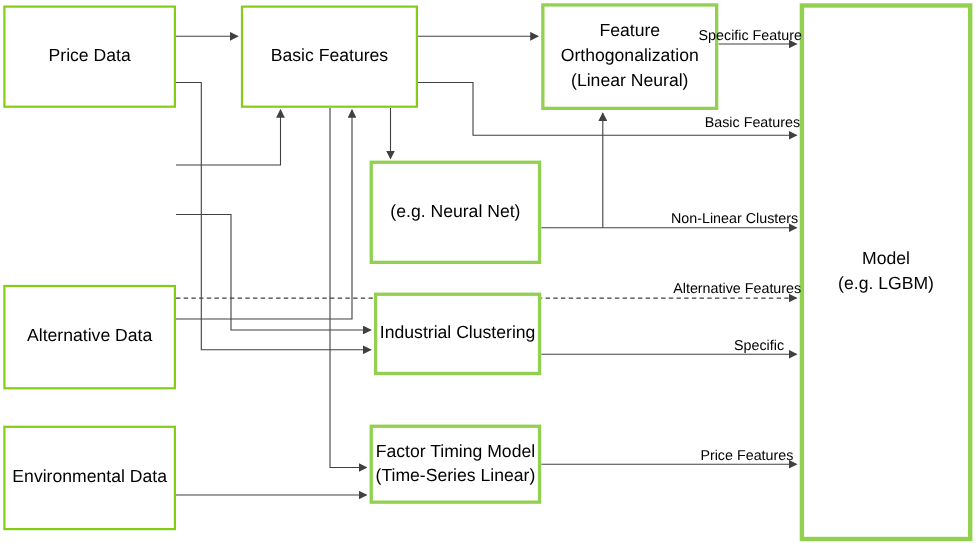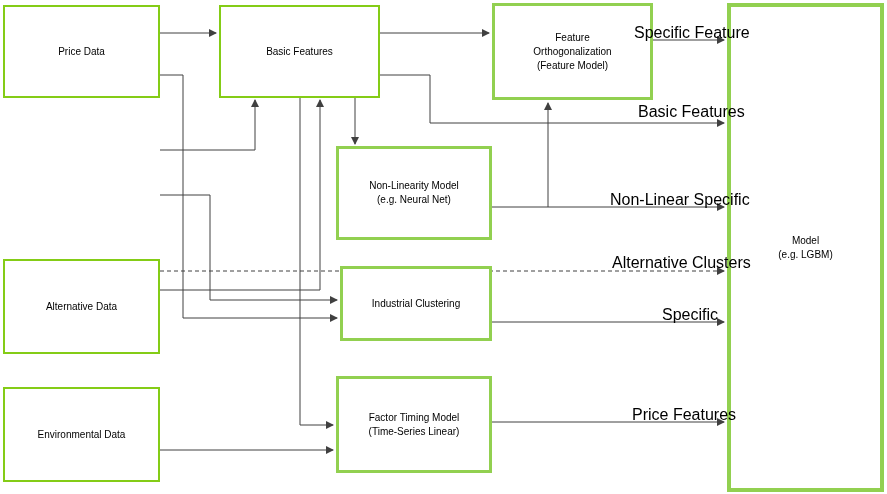--- a/index.html
+++ b/index.html
@@ -18,31 +18,31 @@
     width: 887px; height: 494px;
   }
   .node {
     position: absolute;
     background: #ffffff;
     display: flex;
     flex-direction: column;
     align-items: center;
     justify-content: center;
     text-align: center;
-    font-size: 10px;
+    font-size: 16px;
     color: #000000;
     line-height: 1.4;
   }
   .node.blue  { border: 2px solid #84cc16; }
   .node.green { border: 3px solid #92D050; }
   .node.model { border: 4px solid #92D050; }
   .node span { display: block; }
   .edge-label {
     position: absolute;
-    font-size: 16px;
+    font-size: 13px;
     color: #000000;
     text-align: center;
     white-space: nowrap;
   }
 </style>
 </head>
 <body>
 
 <div class="canvas">
 
@@ -84,42 +84,41 @@
     <span>Alternative Data</span>
   </div>
 
   <div class="node blue" style="left:219px; top:5px; width:161px; height:93px">
     <span>Basic Features</span>
   </div>
 
   <div class="node green" style="left:492px; top:3px; width:161px; height:97px">
     <span>Feature</span>
     <span>Orthogonalization</span>
-    <span>(Feature Model)</span>
+    <span>(Linear Neural)</span>
   </div>
 
   <div class="node green" style="left:336px; top:146px; width:156px; height:94px">
-    <span>Non-Linearity Model</span>
     <span>(e.g. Neural Net)</span>
   </div>
 
   <div class="node green" style="left:340px; top:266px; width:152px; height:75px">
     <span>Industrial Clustering</span>
   </div>
 
-  <div class="node green" style="left:336px; top:376px; width:156px; height:97px">
+  <div class="node green" style="left:336px; top:386px; width:156px; height:72px">
     <span>Factor Timing Model</span>
     <span>(Time-Series Linear)</span>
   </div>
 
   <div class="node model" style="left:727px; top:3px; width:157px; height:489px">
     <span>Model</span>
     <span>(e.g. LGBM)</span>
   </div>
 
   <div class="edge-label" style="left:634px; top:24px; width:96px">Specific Feature</div>
   <div class="edge-label" style="left:638px; top:103px; width:92px">Basic Features</div>
-  <div class="edge-label" style="left:610px; top:191px; width:112px">Non-Linear Specific</div>
-  <div class="edge-label" style="left:612px; top:254px; width:110px">Alternative Clusters</div>
+  <div class="edge-label" style="left:610px; top:191px; width:112px">Non-Linear Clusters</div>
+  <div class="edge-label" style="left:612px; top:254px; width:110px">Alternative Features</div>
   <div class="edge-label" style="left:655px; top:306px; width:70px">Specific</div>
   <div class="edge-label" style="left:632px; top:406px; width:94px">Price Features</div>
 
 </div>
 
 </body></html>

